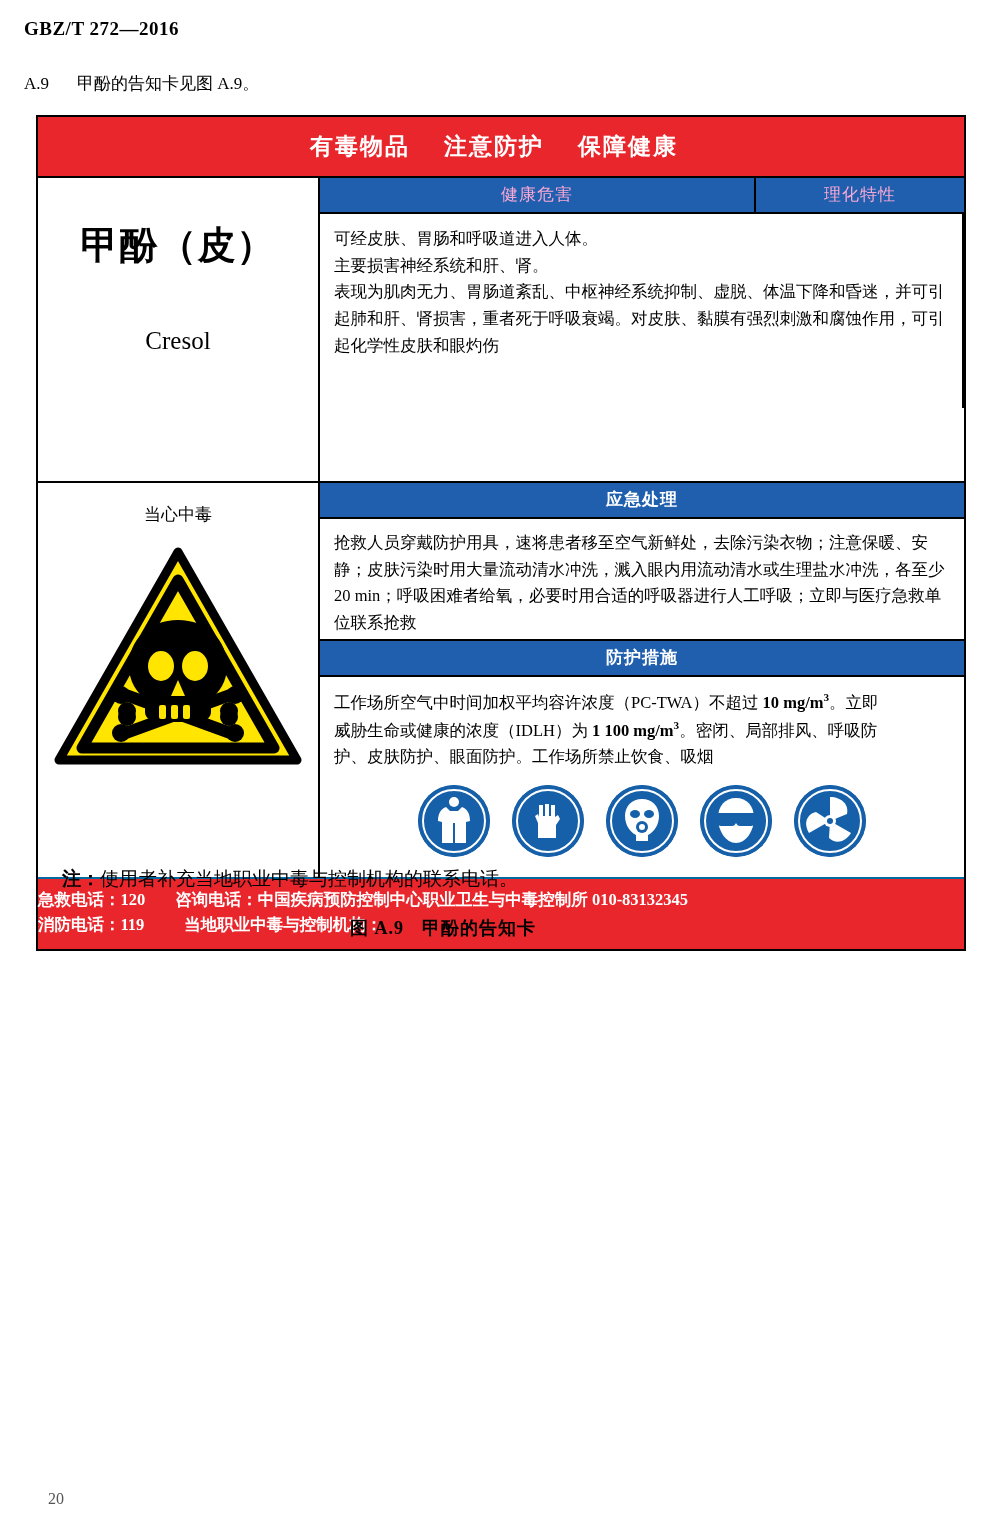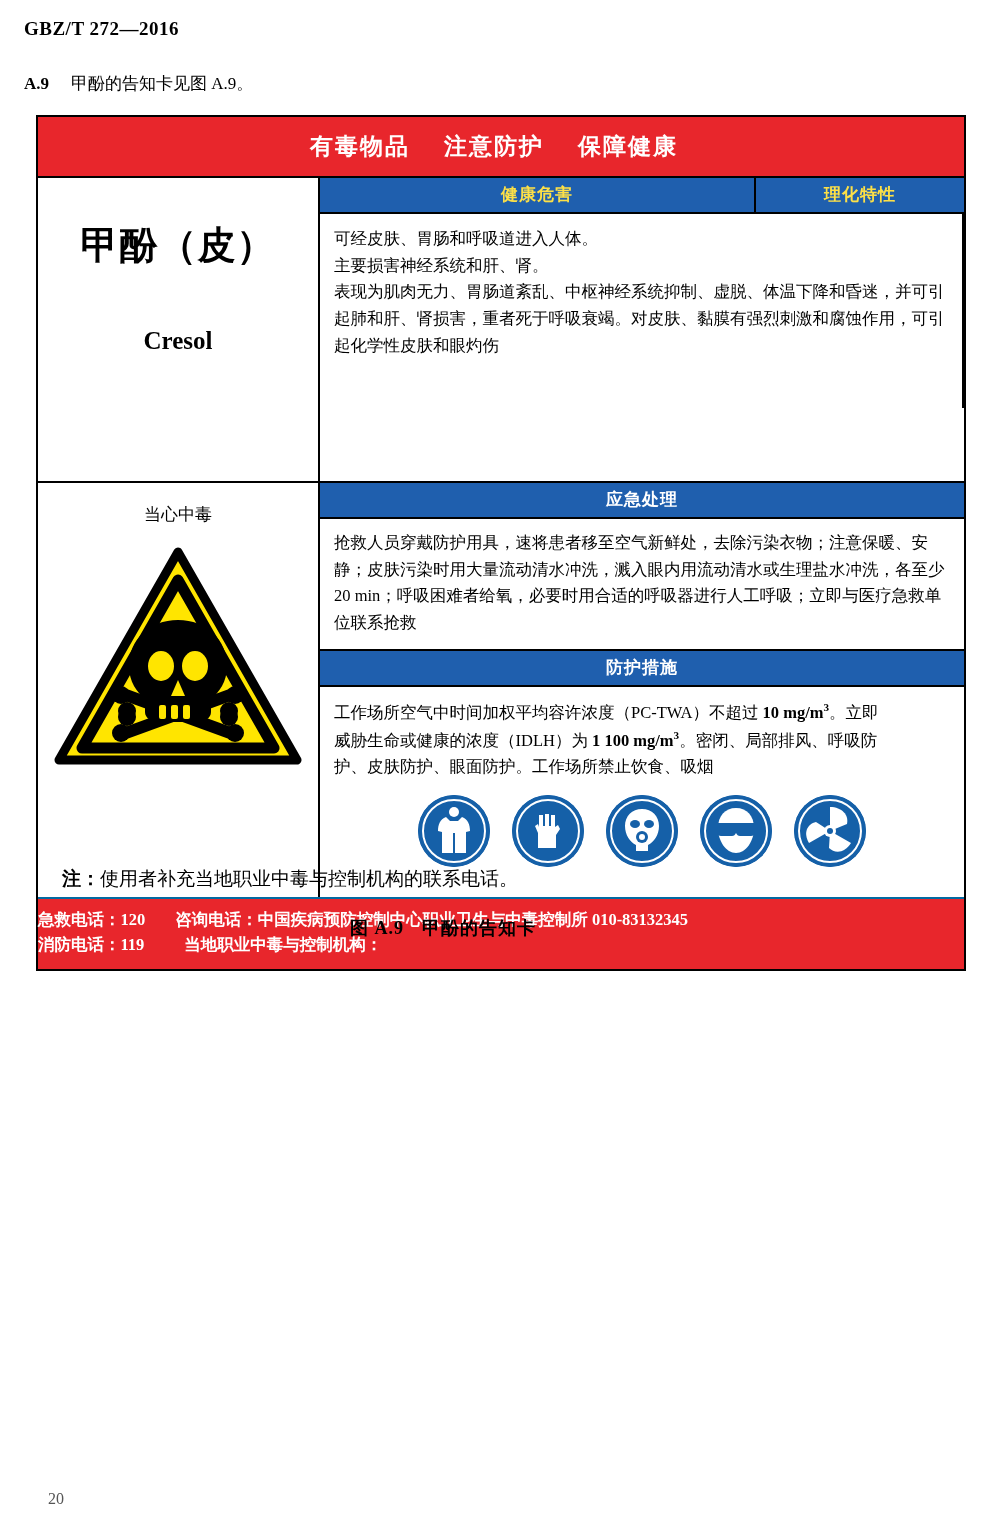--- a/index.html
+++ b/index.html
@@ -33,22 +33,22 @@
   }
   
   .clause {
     position: absolute;
     top: 72px;
     left: 24px;
     font-size: 17px;
     font-family: "Liberation Serif", "DejaVu Serif", serif;
   }
   .clause .num {
-    font-weight: bold;
-    margin-right: 22px;
+    font-weight: normal;
+    margin-right: 28px;
   }
   
   .card {
     position: absolute;
     left: 36px;
     top: 115px;
     width: 930px;
     border: 2px solid #000;
     box-sizing: border-box;
     background: #fff;
@@ -90,21 +90,21 @@
     padding-top: 42px;
   }
   .cn-name {
     font-size: 38px;
     font-weight: bold;
     letter-spacing: 1px;
     font-family: "Liberation Serif", "DejaVu Serif", serif;
   }
   .en-name {
     font-size: 25px;
-    font-weight: bold;
+    font-weight: normal;
     margin-top: 56px;
     font-family: "Liberation Serif", serif;
   }
   
   .pict-block {
     box-sizing: border-box;
     padding-top: 20px;
     text-align: center;
     height: 372px;
   }
@@ -127,24 +127,24 @@
     padding: 5px 0 6px 0;
     border-bottom: 2px solid #000;
     letter-spacing: 1px;
   }
   .two-head {
     display: flex;
     border-bottom: 2px solid #000;
   }
   .two-head > div {
     background: #1f5fae;
-    color: #fde047;
+    color: #f9a8d4;
     text-align: center;
     font-size: 17px;
-    font-weight: bold;
+    font-weight: normal;
     padding: 5px 0 6px 0;
     letter-spacing: 1px;
     box-sizing: border-box;
   }
   .two-head .h-health { flex: 1; border-right: 2px solid #000; }
   .two-head .h-phys { width: 208px; }
 
   .two-body {
     display: flex;
   }
@@ -160,21 +160,21 @@
     padding: 12px 12px 10px 14px;
   }
   .txt {
     font-size: 16.5px;
     line-height: 1.62;
     font-family: "Liberation Serif", "DejaVu Serif", serif;
   }
   .txt p { margin: 0; }
 
   .body-pad {
-    padding: 11px 14px 12px 14px;
+    padding: 11px 14px 2px 14px;
     box-sizing: border-box;
   }
   .emerg-body { border-bottom: 2px solid #000; }
 
   
   .ppe-row {
     display: flex;
     justify-content: center;
     align-items: center;
     gap: 22px;

